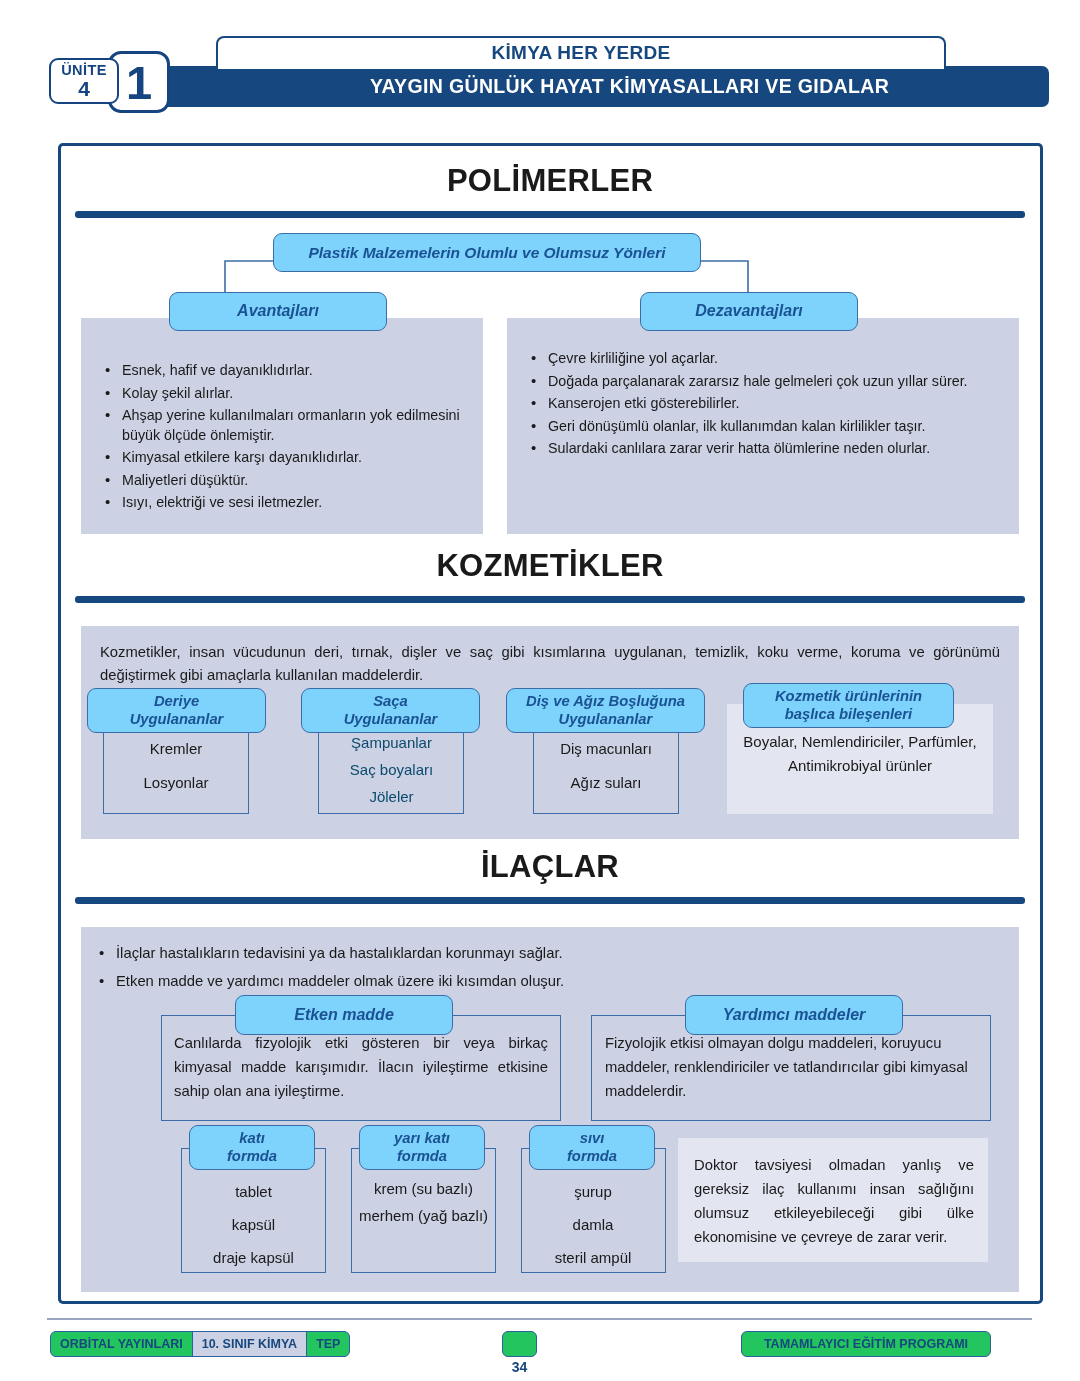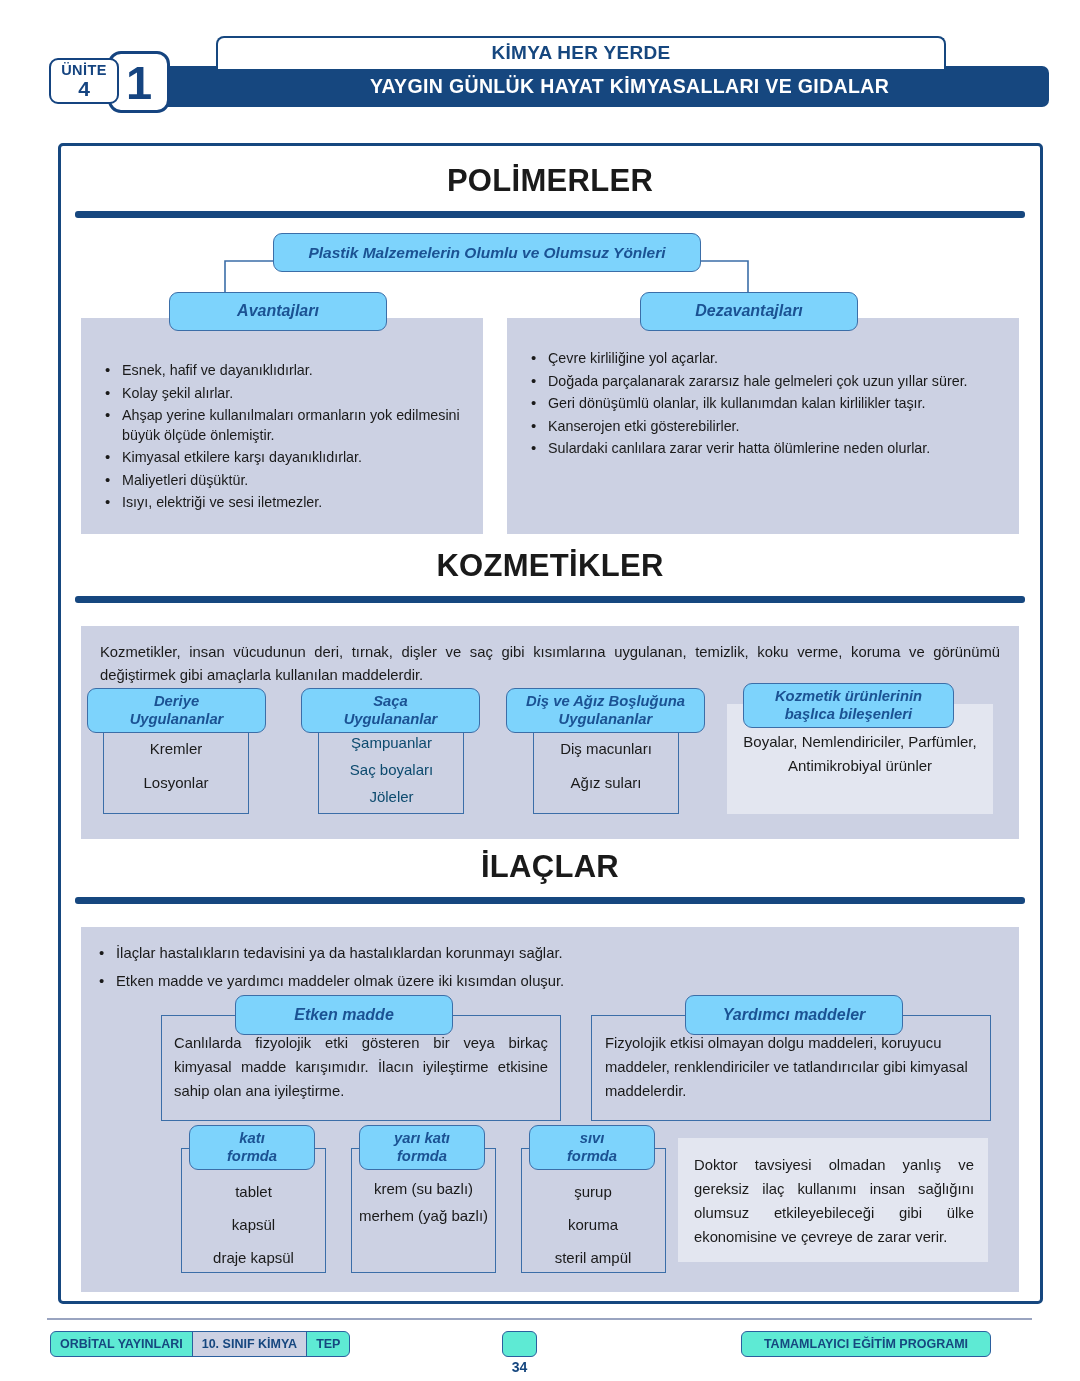--- a/index.html
+++ b/index.html
@@ -183,21 +183,21 @@
   
   .footer-rule {
     position: absolute;
     left: 47px; top: 1318px;
     width: 985px; height: 1.5px;
     background: #9aa4c0;
   }
   .pill {
     border: 1.6px solid #2b5f9e;
     border-radius: 6px;
-    background: #5eead4;
+    background: #22c55e;
     display: flex;
     align-items: center;
     color: #16477f;
     font-weight: bold;
   }
 </style>
 </head>
 <body>
 
 <div class="page">
@@ -250,22 +250,22 @@
       </ul>
     </div>
     <div class="label-box" style="position:absolute; left:108px; top:146px; width:218px; height:39px; font-size:16px;">
       <span>Avantajları</span>
     </div>
 
     <div class="panel" style="position:absolute; left:446px; top:172px; width:512px; height:216px;">
       <ul class="bullets" style="position:absolute; left:20px; top:31px; width:478px; font-size:14.3px; line-height:19.5px;">
         <li>Çevre kirliliğine yol açarlar.</li>
         <li>Doğada parçalanarak zararsız hale gelmeleri çok uzun yıllar sürer.</li>
+        <li>Kanserojen etki gösterebilirler.</li>
         <li>Geri dönüşümlü olanlar, ilk kullanımdan kalan kirlilikler taşır.</li>
-        <li>Kanserojen etki gösterebilirler.</li>
         <li>Sulardaki canlılara zarar verir hatta ölümlerine neden olurlar.</li>
       </ul>
     </div>
     <div class="label-box" style="position:absolute; left:579px; top:146px; width:218px; height:39px; font-size:16px;">
       <span>Dezavantajları</span>
     </div>
 
     <div style="position:absolute; left:0; top:402px; width:978px;">
       <div class="sec-title">KOZMETİKLER</div>
       <div class="sec-rule"></div>
@@ -348,21 +348,21 @@
         <div>krem (su bazlı)</div>
         <div>merhem (yağ bazlı)</div>
       </div>
       <div class="label-box kz-label" style="position:absolute; left:278px; top:198px; width:126px; height:45px; font-size:14.8px;">
         <span>yarı katı<br>formda</span>
       </div>
 
       <div class="outline-box" style="position:absolute; left:440px; top:221px; width:145px; height:125px;"></div>
       <div style="position:absolute; left:433px; top:248px; width:158px; font-size:15px; color:#1a1a1a; text-align:center; line-height:33px;">
         <div>şurup</div>
-        <div>koruma</div>
+        <div>damla</div>
         <div>steril ampül</div>
       </div>
       <div class="label-box kz-label" style="position:absolute; left:448px; top:198px; width:126px; height:45px; font-size:14.8px;">
         <span>sıvı<br>formda</span>
       </div>
 
       <div style="position:absolute; left:597px; top:211px; width:310px; height:124px; background:#e3e6f0;"></div>
       <div class="just" style="position:absolute; left:613px; top:226px; width:280px; font-size:14.8px; line-height:24px; color:#1a1a1a;">Doktor tavsiyesi olmadan yanlış ve gereksiz ilaç kullanımı insan sağlığını olumsuz etkileyebileceği gibi ülke ekonomisine ve çevreye de zarar verir.</div>
     </div>
 

